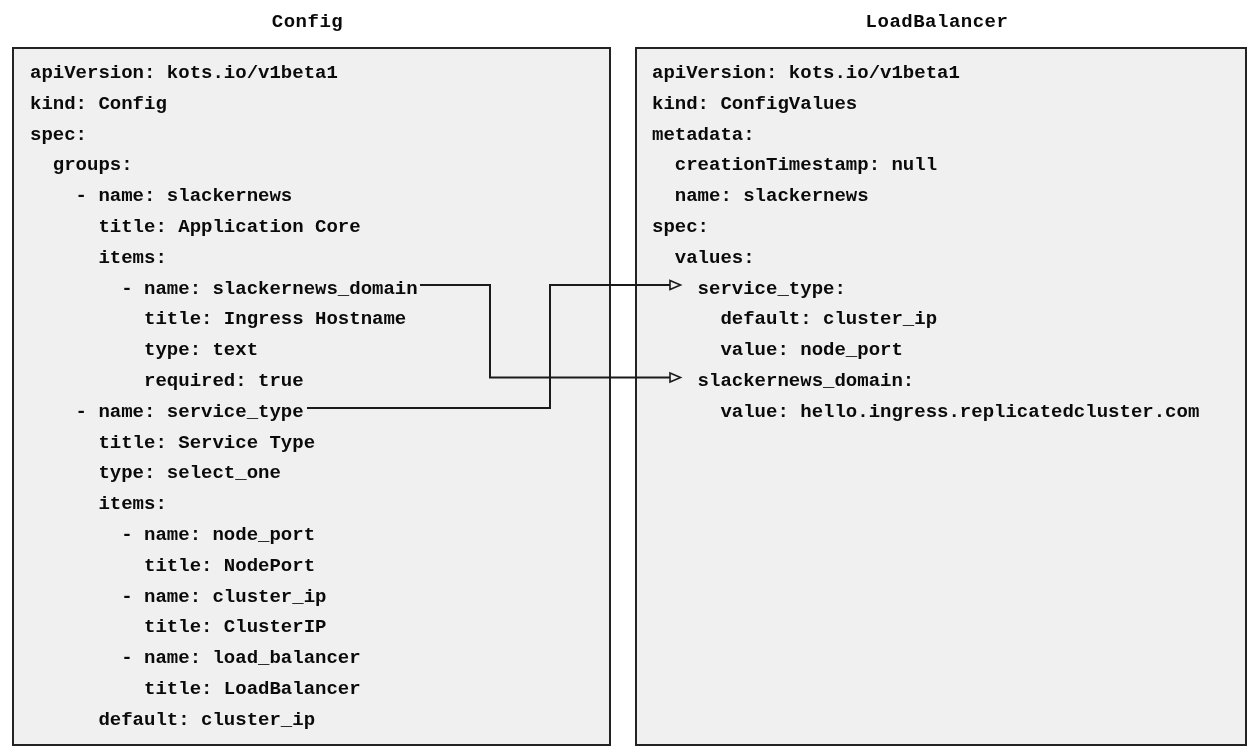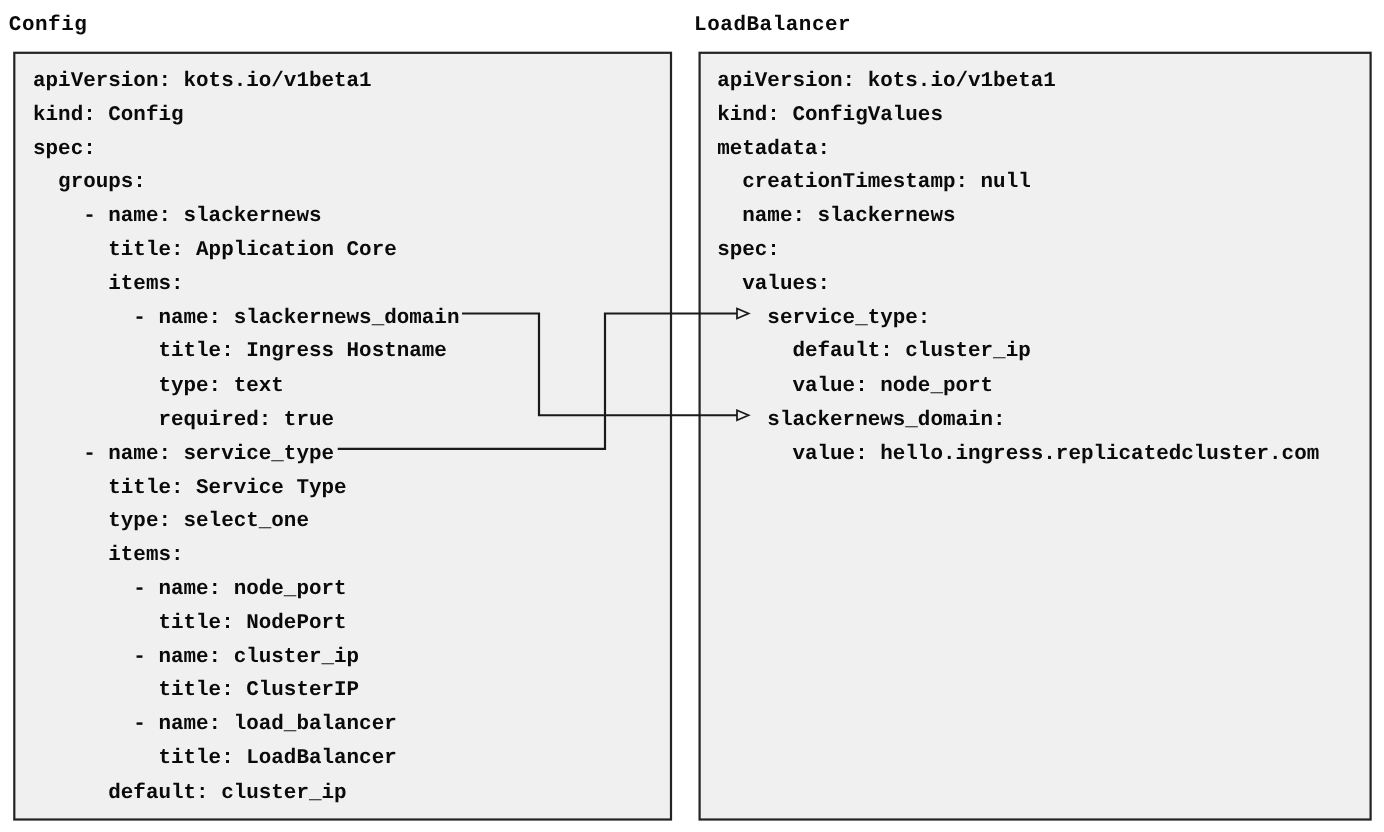--- a/index.html
+++ b/index.html
@@ -16,21 +16,21 @@
     width: 1258px;
     height: 756px;
     background: var(--page-bg);
     font-family: "Liberation Mono", "DejaVu Sans Mono", monospace;
     overflow: hidden;
   }
   .panel-title {
     position: absolute;
     top: 9px;
     height: 26px;
-    text-align: left;
+    text-align: center;
     font-weight: bold;
     font-size: 19px;
     line-height: 26px;
     color: var(--text);
     letter-spacing: 0.5px;
   }
   .panel-title.left  { left: 8px;   width: 599px; }
   .panel-title.right { left: 631px; width: 612px; }
   .codebox {
     position: absolute;

